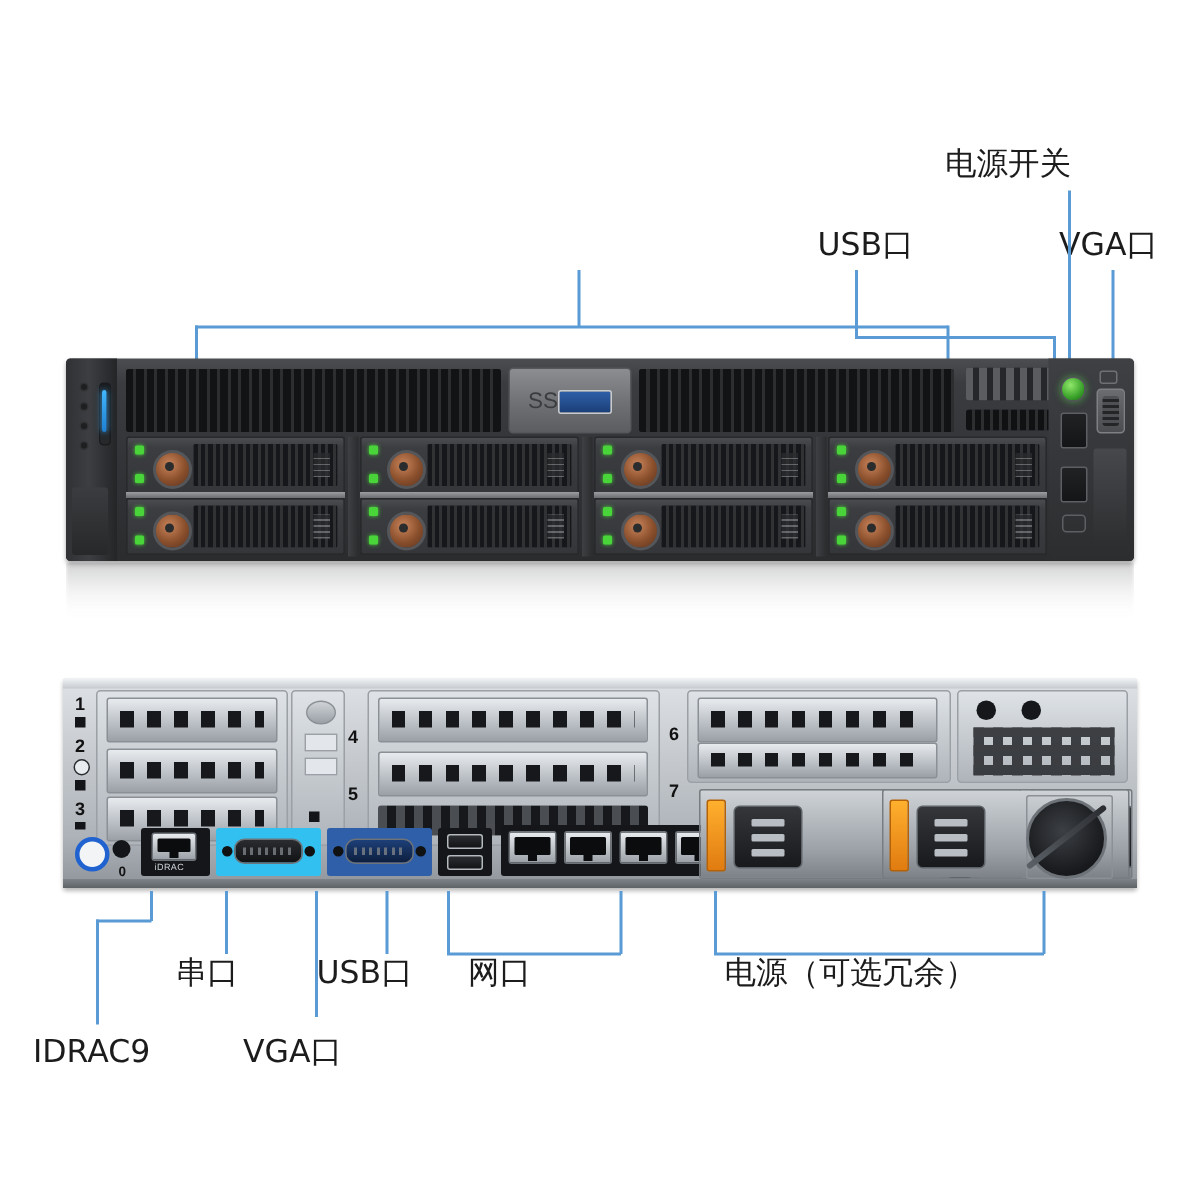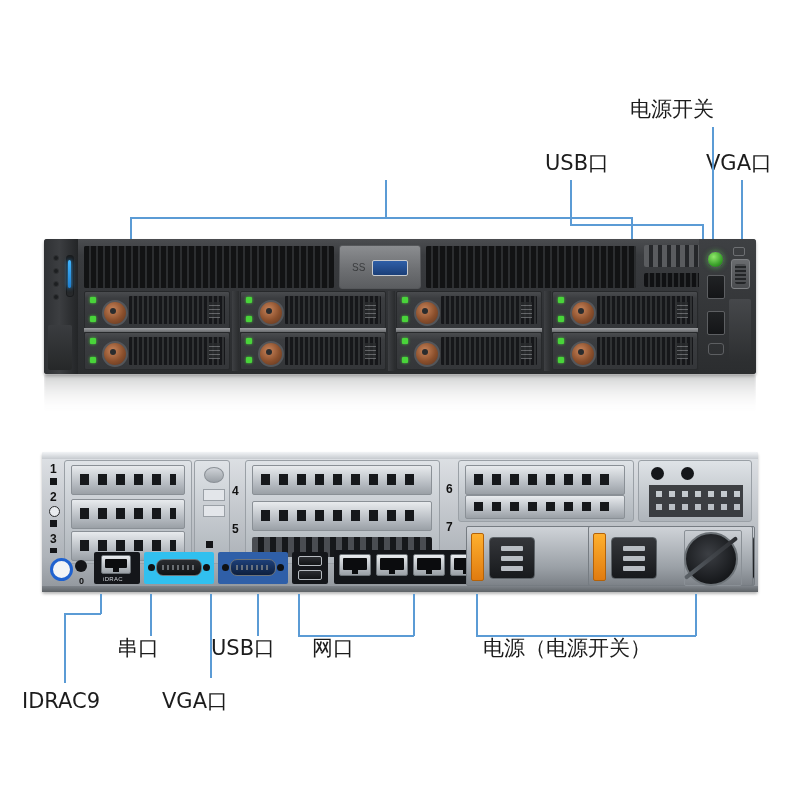--- a/index.html
+++ b/index.html
@@ -76,21 +76,21 @@
   #vent-b{left:382px;width:210px;}
 
   
   #front .usbbezel{
     position:absolute;left:295px;top:6px;width:80px;height:42px;
     background:linear-gradient(180deg,#8b8d90,#6e7073 55%,#5b5d60);
     border-radius:3px;border:1px solid #55575a;
   }
   #front .usbbezel .tri{
     position:absolute;left:12px;top:17px;width:14px;height:9px;
-    color:#3a3c3e;font-size:10px;line-height:9px;
+    color:#3a3c3e;font-size:15px;line-height:9px;
   }
   #front .usbport{
     position:absolute;left:32px;top:14px;width:34px;height:14px;
     background:linear-gradient(180deg,#2f5fa8,#1b3f78);
     border:1.5px solid #c9cbce;border-radius:2px;
   }
 
   
   #front .slotstrip{
     position:absolute;left:600px;top:6px;width:95px;height:22px;
@@ -630,15 +630,15 @@
   <div class="lbl" style="left:211px;top:638px;">USB口</div>
 
   <div class="ld v" style="left:298px;top:594px;height:42px;"></div>
   <div class="ld h" style="left:298px;top:635px;width:116px;"></div>
   <div class="ld v" style="left:413px;top:594px;height:42px;"></div>
   <div class="lbl" style="left:312px;top:638px;">网口</div>
 
   <div class="ld v" style="left:476px;top:594px;height:42px;"></div>
   <div class="ld h" style="left:476px;top:635px;width:220px;"></div>
   <div class="ld v" style="left:695px;top:594px;height:42px;"></div>
-  <div class="lbl" style="left:483px;top:638px;">电源（电源开关）</div>
+  <div class="lbl" style="left:483px;top:638px;">电源（可选冗余）</div>
 
 </div>
 
 </body></html>

